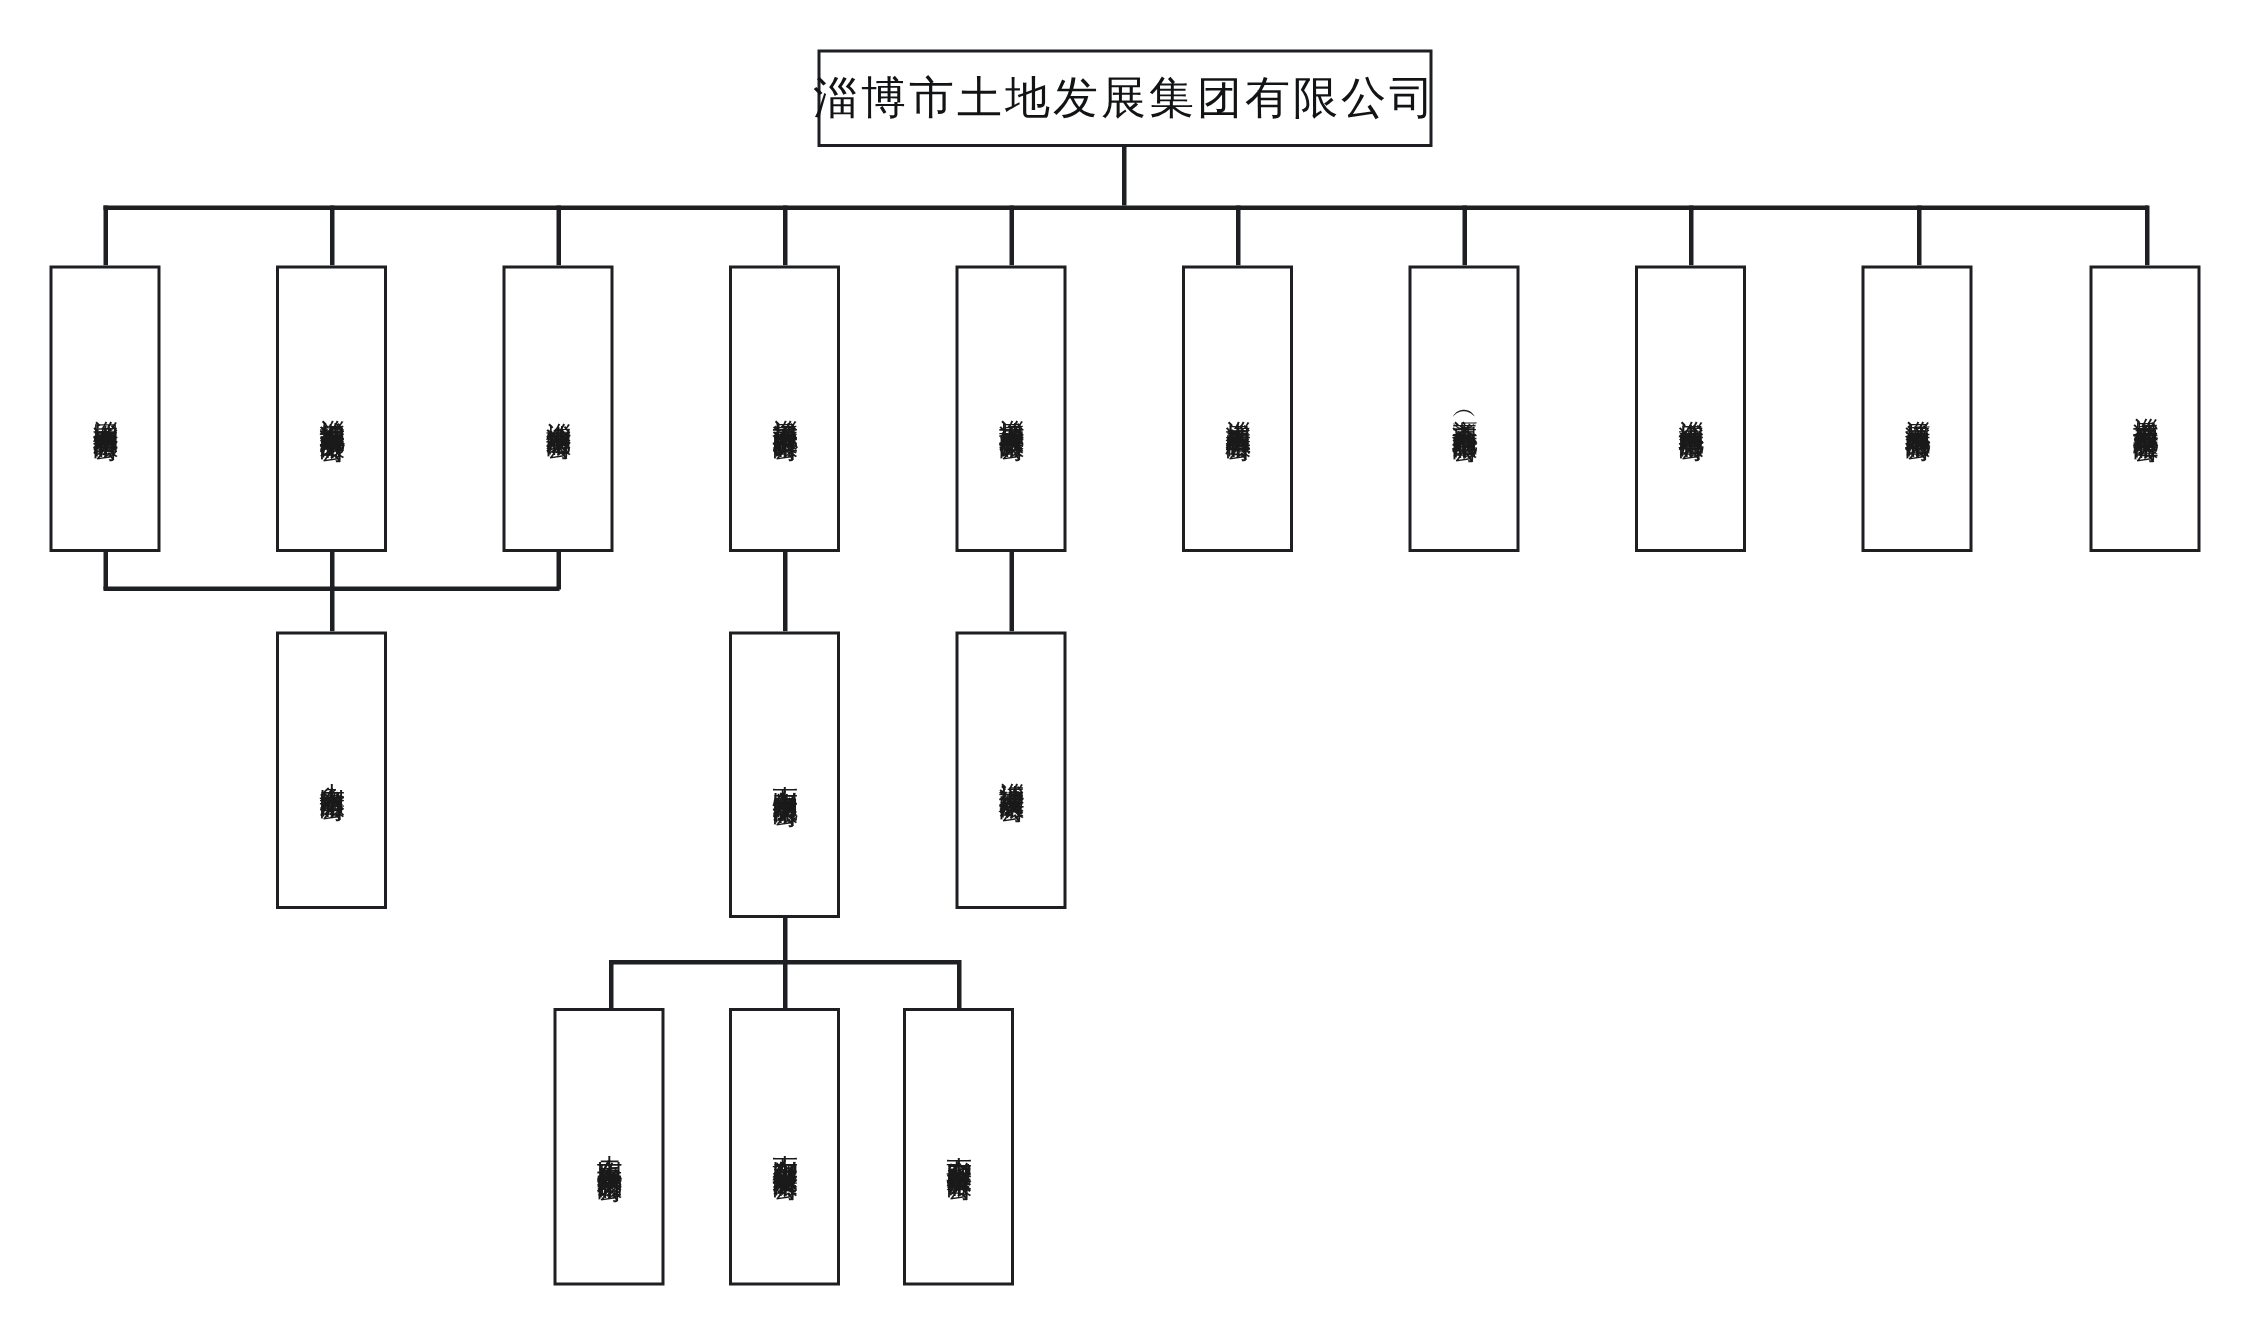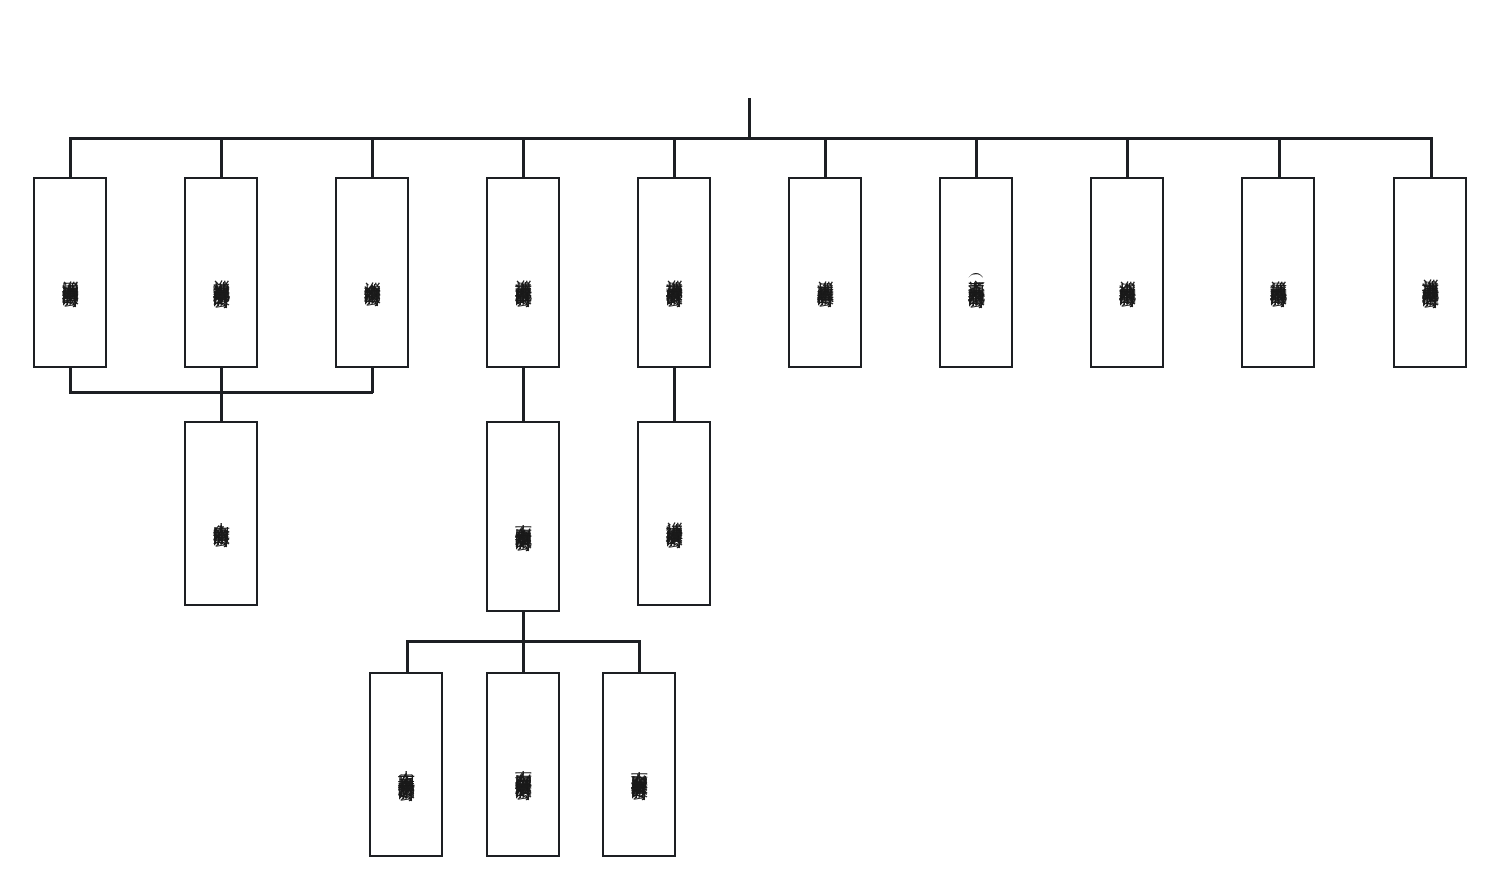--- a/index.html
+++ b/index.html
@@ -44,20 +44,23 @@
   }
   .conn{position:absolute;background:#1d1f23;}
   .conn-v{width:2.5px;}
   .conn-h{height:2.5px;}
 </style>
 </head>
 <body>
 
 <div id="chart">
 
+  <div class="root-box" style="left:545px;top:33px;width:410px;height:65px;">
+    <span class="root-label">淄博市土地发展集团有限公司</span>
+  </div>
 
   <div class="conn conn-v" style="left:748px;top:98px;height:39px;"></div>
 
   <div class="conn conn-h" style="left:69px;top:137px;width:1363px;"></div>
 
   <div class="conn conn-v" style="left:69px;top:137px;height:40px;"></div>
   <div class="conn conn-v" style="left:220px;top:137px;height:40px;"></div>
   <div class="conn conn-v" style="left:371px;top:137px;height:40px;"></div>
   <div class="conn conn-v" style="left:522px;top:137px;height:40px;"></div>
   <div class="conn conn-v" style="left:673px;top:137px;height:40px;"></div>

